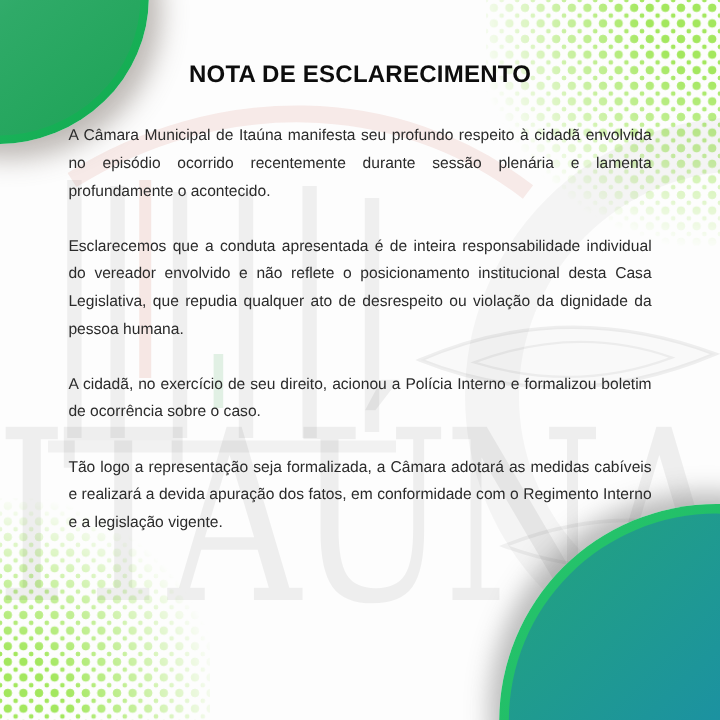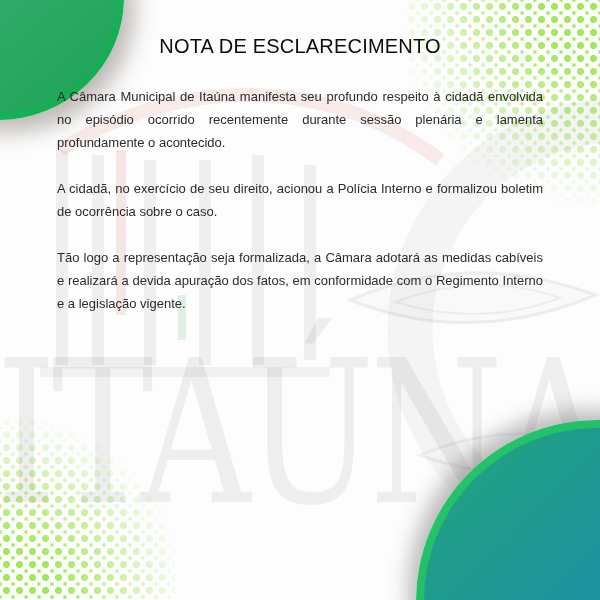--- a/index.html
+++ b/index.html
@@ -73,22 +73,22 @@
     content:"";position:absolute;inset:8px;border-radius:50%;
     background:linear-gradient(135deg,var(--corner-teal-start) 0%,#1b90a4 55%,var(--corner-teal-end) 100%);
   }
 
   
   .content{
     position:absolute;inset:0;z-index:3;
     padding:34px 57px 0 57px;box-sizing:border-box;
   }
   .title{
-    margin:0 0 27px 0;
-    font-size:20px;line-height:24px;font-weight:400;
+    margin:16px 0 27px 0;
+    font-size:20px;line-height:24px;font-weight:700;
     letter-spacing:.2px;text-align:center;color:var(--title-color);
   }
   .body-text p{
     margin:0 0 23px 0;
     font-size:13px;line-height:23px;
     color:var(--text-color);
     text-align:justify;
   }
 </style>
 </head>
@@ -120,18 +120,19 @@
 
   <div class="wm-text">ITAÚNA</div>
 
   <div class="corner corner-tl"></div>
   <div class="corner corner-br"></div>
 
   <div class="content">
     <h1 class="title">NOTA DE ESCLARECIMENTO</h1>
     <div class="body-text">
       <p>A Câmara Municipal de Itaúna manifesta seu profundo respeito à cidadã envolvida no episódio ocorrido recentemente durante sessão plenária e lamenta profundamente o acontecido.</p>
+      <p>Esclarecemos que a conduta apresentada é de inteira responsabilidade individual do vereador envolvido e não reflete o posicionamento institucional desta Casa Legislativa, que repudia qualquer ato de desrespeito ou violação da dignidade da pessoa humana.</p>
       <p>A cidadã, no exercício de seu direito, acionou a Polícia Interno e formalizou boletim de ocorrência sobre o caso.</p>
       <p>Tão logo a representação seja formalizada, a Câmara adotará as medidas cabíveis e realizará a devida apuração dos fatos, em conformidade com o Regimento Interno e a legislação vigente.</p>
     </div>
   </div>
 
 </div>
 
 </body></html>

